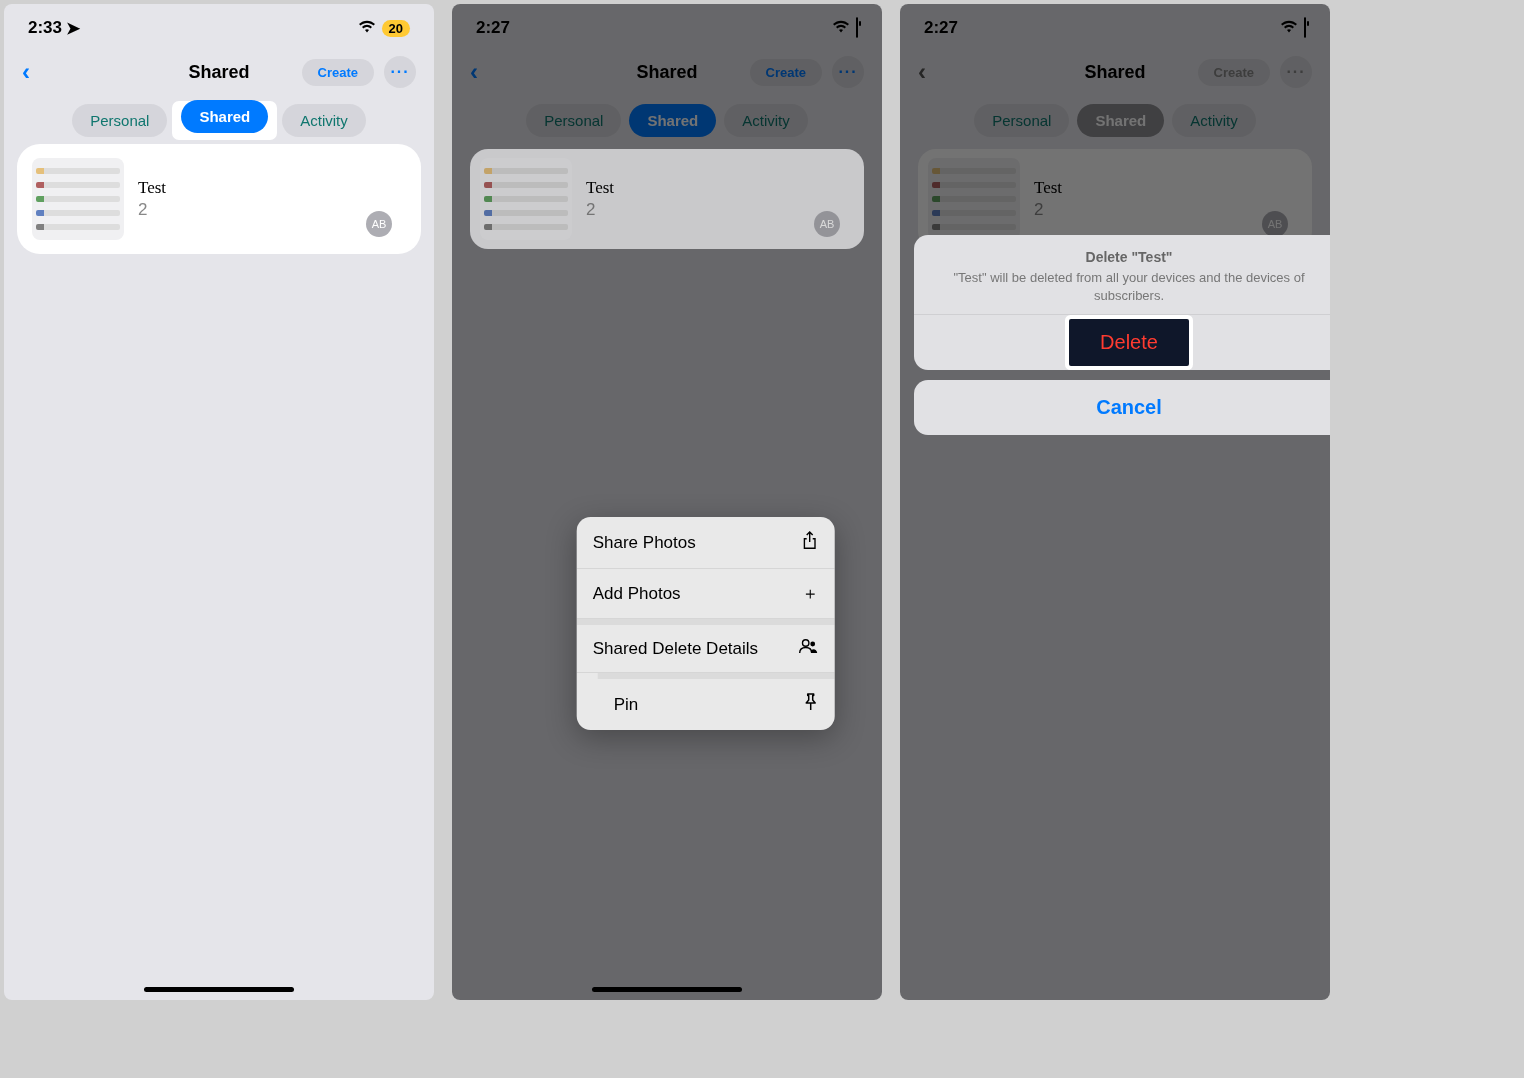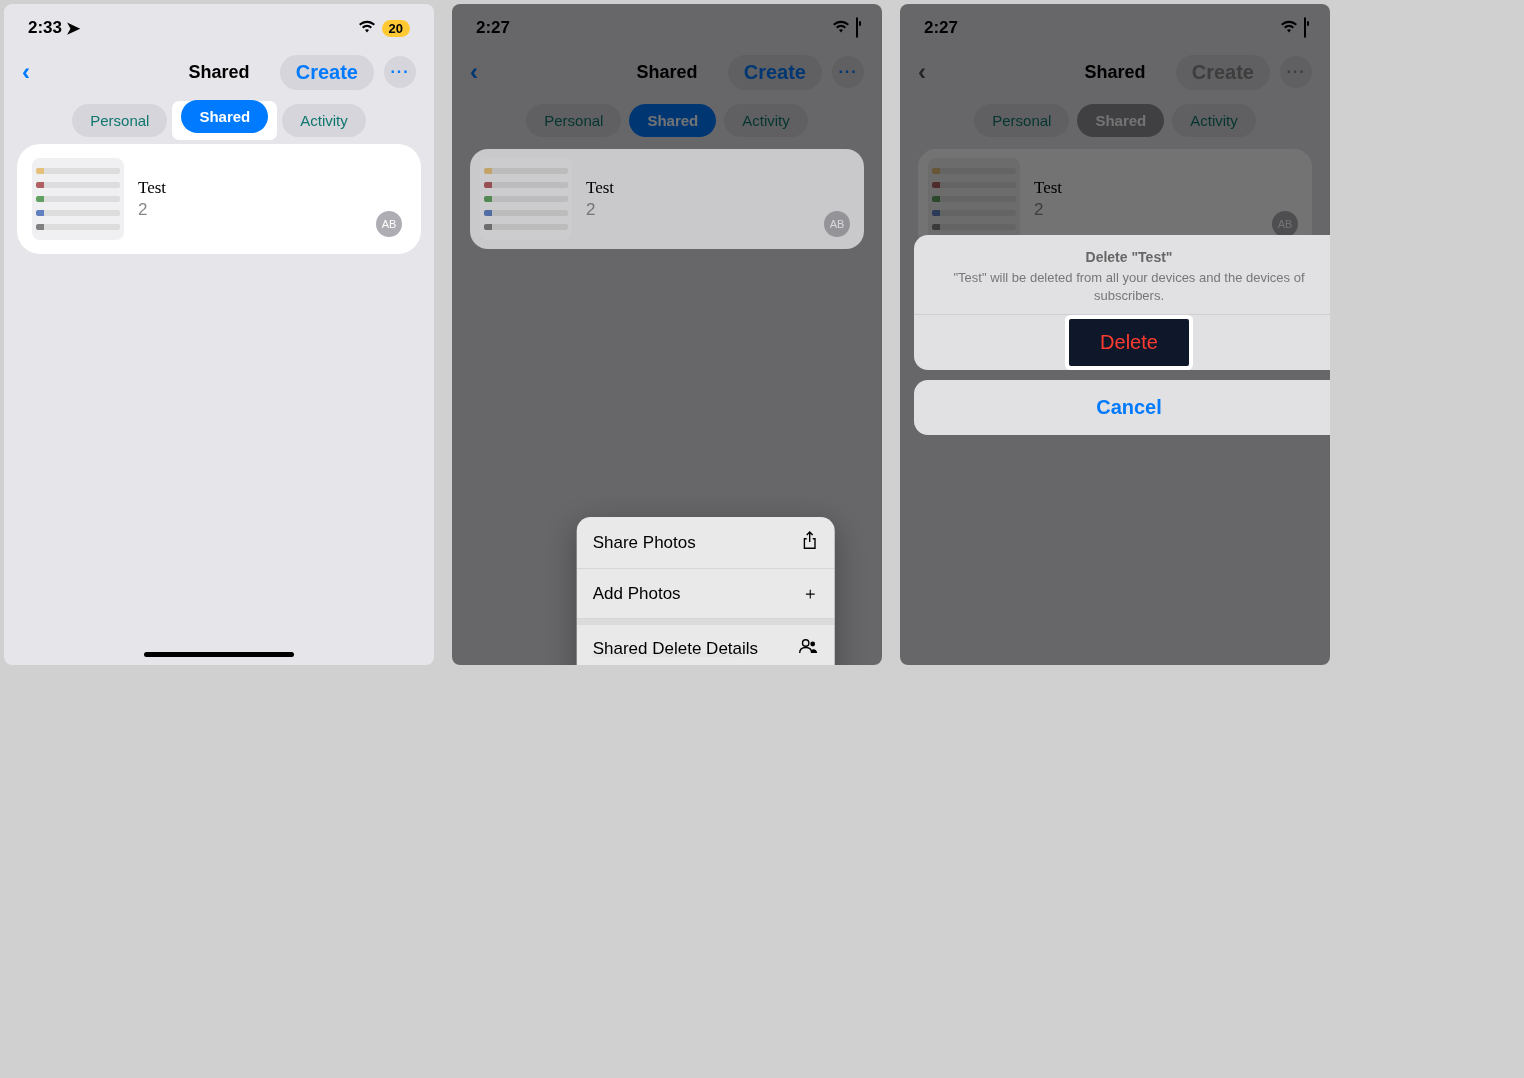--- a/index.html
+++ b/index.html
@@ -7,21 +7,21 @@
     font-family: -apple-system, BlinkMacSystemFont, "Segoe UI", Helvetica, Arial, sans-serif;
     background: #d0d0d0;
     width: 1524px;
     height: 1078px;
     display: flex;
     gap: 18px;
     padding: 4px;
   }
   .phone {
     width: 430px;
-    height: 661px;
+    height: 996px;
     background: #e5e5ea;
     border-radius: 8px;
     position: relative;
     overflow: hidden;
     flex-shrink: 0;
   }
   .phone.dimmed::before {
     content: "";
     position: absolute;
     inset: 0;
@@ -87,21 +87,21 @@
   .back-btn {
     color: #007aff;
     font-size: 24px;
     font-weight: 600;
   }
   .nav-actions { display: flex; gap: 10px; align-items: center; }
   .pill-btn {
     background: rgba(120,120,128,0.14);
     border-radius: 18px;
     padding: 6px 16px;
-    font-size: 20px;
+    font-size: 13px;
     font-weight: 600;
     color: #007aff;
   }
   .more-btn {
     background: rgba(120,120,128,0.14);
     border-radius: 50%;
     width: 32px; height: 32px;
     display: flex;
     align-items: center;
     justify-content: center;
@@ -170,21 +170,21 @@
   }
   .thumb-row:nth-child(2) { background: linear-gradient(90deg, #b06060 10%, #ddd 0);}
   .thumb-row:nth-child(3) { background: linear-gradient(90deg, #60a060 10%, #ddd 0);}
   .thumb-row:nth-child(4) { background: linear-gradient(90deg, #6080c0 10%, #ddd 0);}
   .thumb-row:nth-child(5) { background: linear-gradient(90deg, #808080 10%, #ddd 0);}
   .album-info { flex: 1; }
   .album-title { font-size: 17px; color: #000; margin-bottom: 2px; font-family: Liberation Serif, serif; }
   .album-count { font-size: 17px; color: #888; }
   .avatar {
     position: absolute;
-    right: 14px;
+    right: 24px;
     bottom: 12px;
     width: 26px; height: 26px;
     border-radius: 50%;
     background: #adadb3;
     color: #fff;
     font-size: 11px;
     font-weight: 500;
     display: flex;
     align-items: center;
     justify-content: center;

